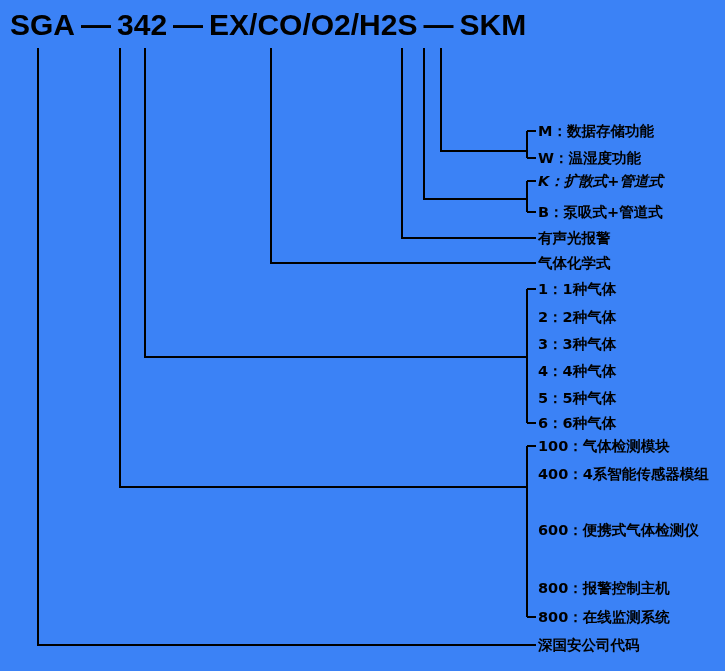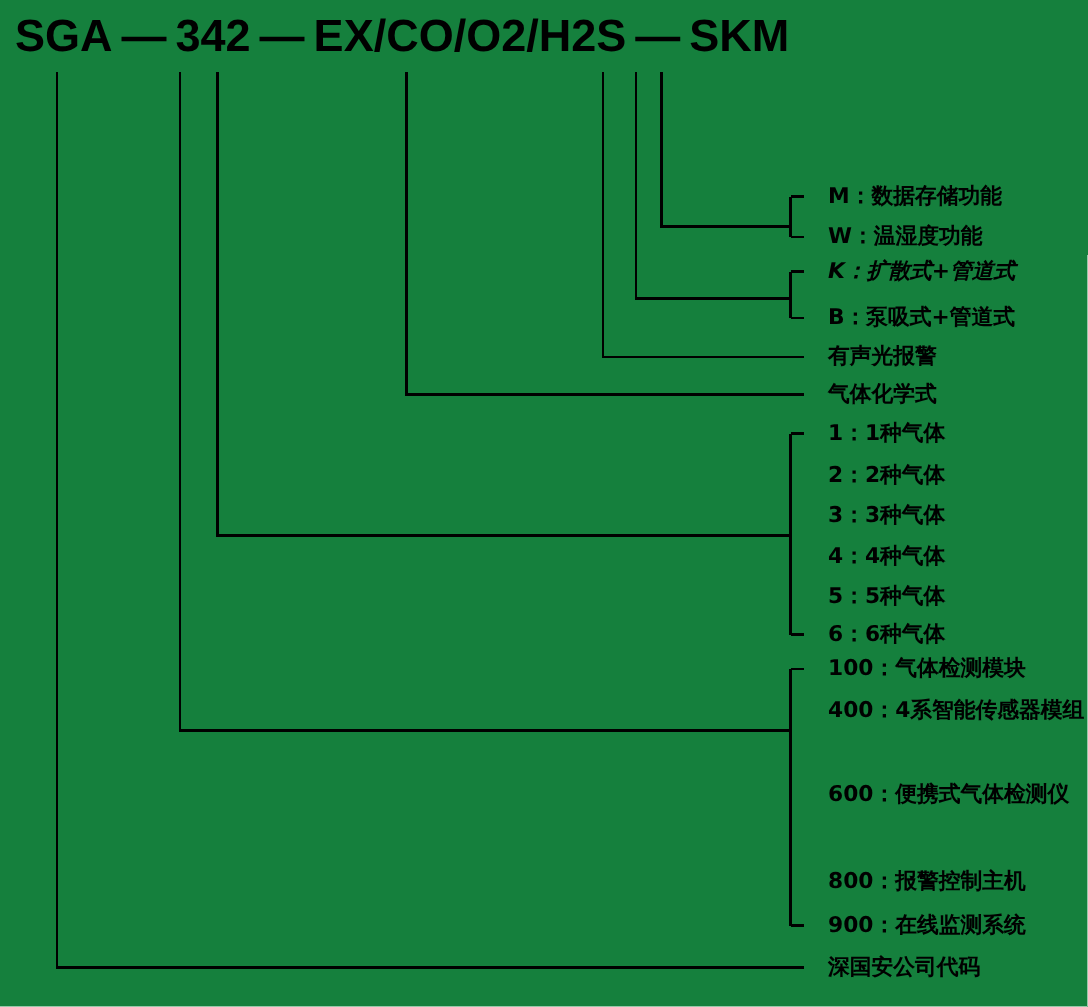--- a/index.html
+++ b/index.html
@@ -4,21 +4,21 @@
 <style>
   html, body {
     margin: 0;
     padding: 0;
     background: #ffffff;
   }
   #root {
     position: relative;
     width: 725px;
     height: 671px;
-    background: #15803d;
+    background: #3b82f6;
     font-family: "Liberation Sans", sans-serif;
     color: #000000;
     overflow: hidden;
   }
   
   .code-line {
     position: absolute;
     top: 8px;
     left: 10px;
     display: flex;
@@ -47,21 +47,20 @@
 
   
   .lbl {
     position: absolute;
     font-family: "DejaVu Sans", sans-serif;
     font-size: 14.5px;
     font-weight: bold;
     color: #000;
     white-space: nowrap;
     line-height: 1;
-    margin-left: 14px;
   }
 </style>
 </head>
 <body>
 
 <div id="root">
 
   <div class="code-line">
     <span class="code-seg">SGA</span>
     <span class="code-dash">—</span>
@@ -121,17 +120,17 @@
   <div class="lbl" style="left:538px; top:310px;">2：2种气体</div>
   <div class="lbl" style="left:538px; top:337px;">3：3种气体</div>
   <div class="lbl" style="left:538px; top:364px;">4：4种气体</div>
   <div class="lbl" style="left:538px; top:391px;">5：5种气体</div>
   <div class="lbl" style="left:538px; top:416px;">6：6种气体</div>
 
   <div class="lbl" style="left:538px; top:439px;">100：气体检测模块</div>
   <div class="lbl" style="left:538px; top:467px;">400：4系智能传感器模组</div>
   <div class="lbl" style="left:538px; top:523px;">600：便携式气体检测仪</div>
   <div class="lbl" style="left:538px; top:581px;">800：报警控制主机</div>
-  <div class="lbl" style="left:538px; top:610px;">900：在线监测系统</div>
+  <div class="lbl" style="left:538px; top:610px;">800：在线监测系统</div>
 
   <div class="lbl" style="left:538px; top:638px;">深国安公司代码</div>
 
 </div>
 
 </body></html>

